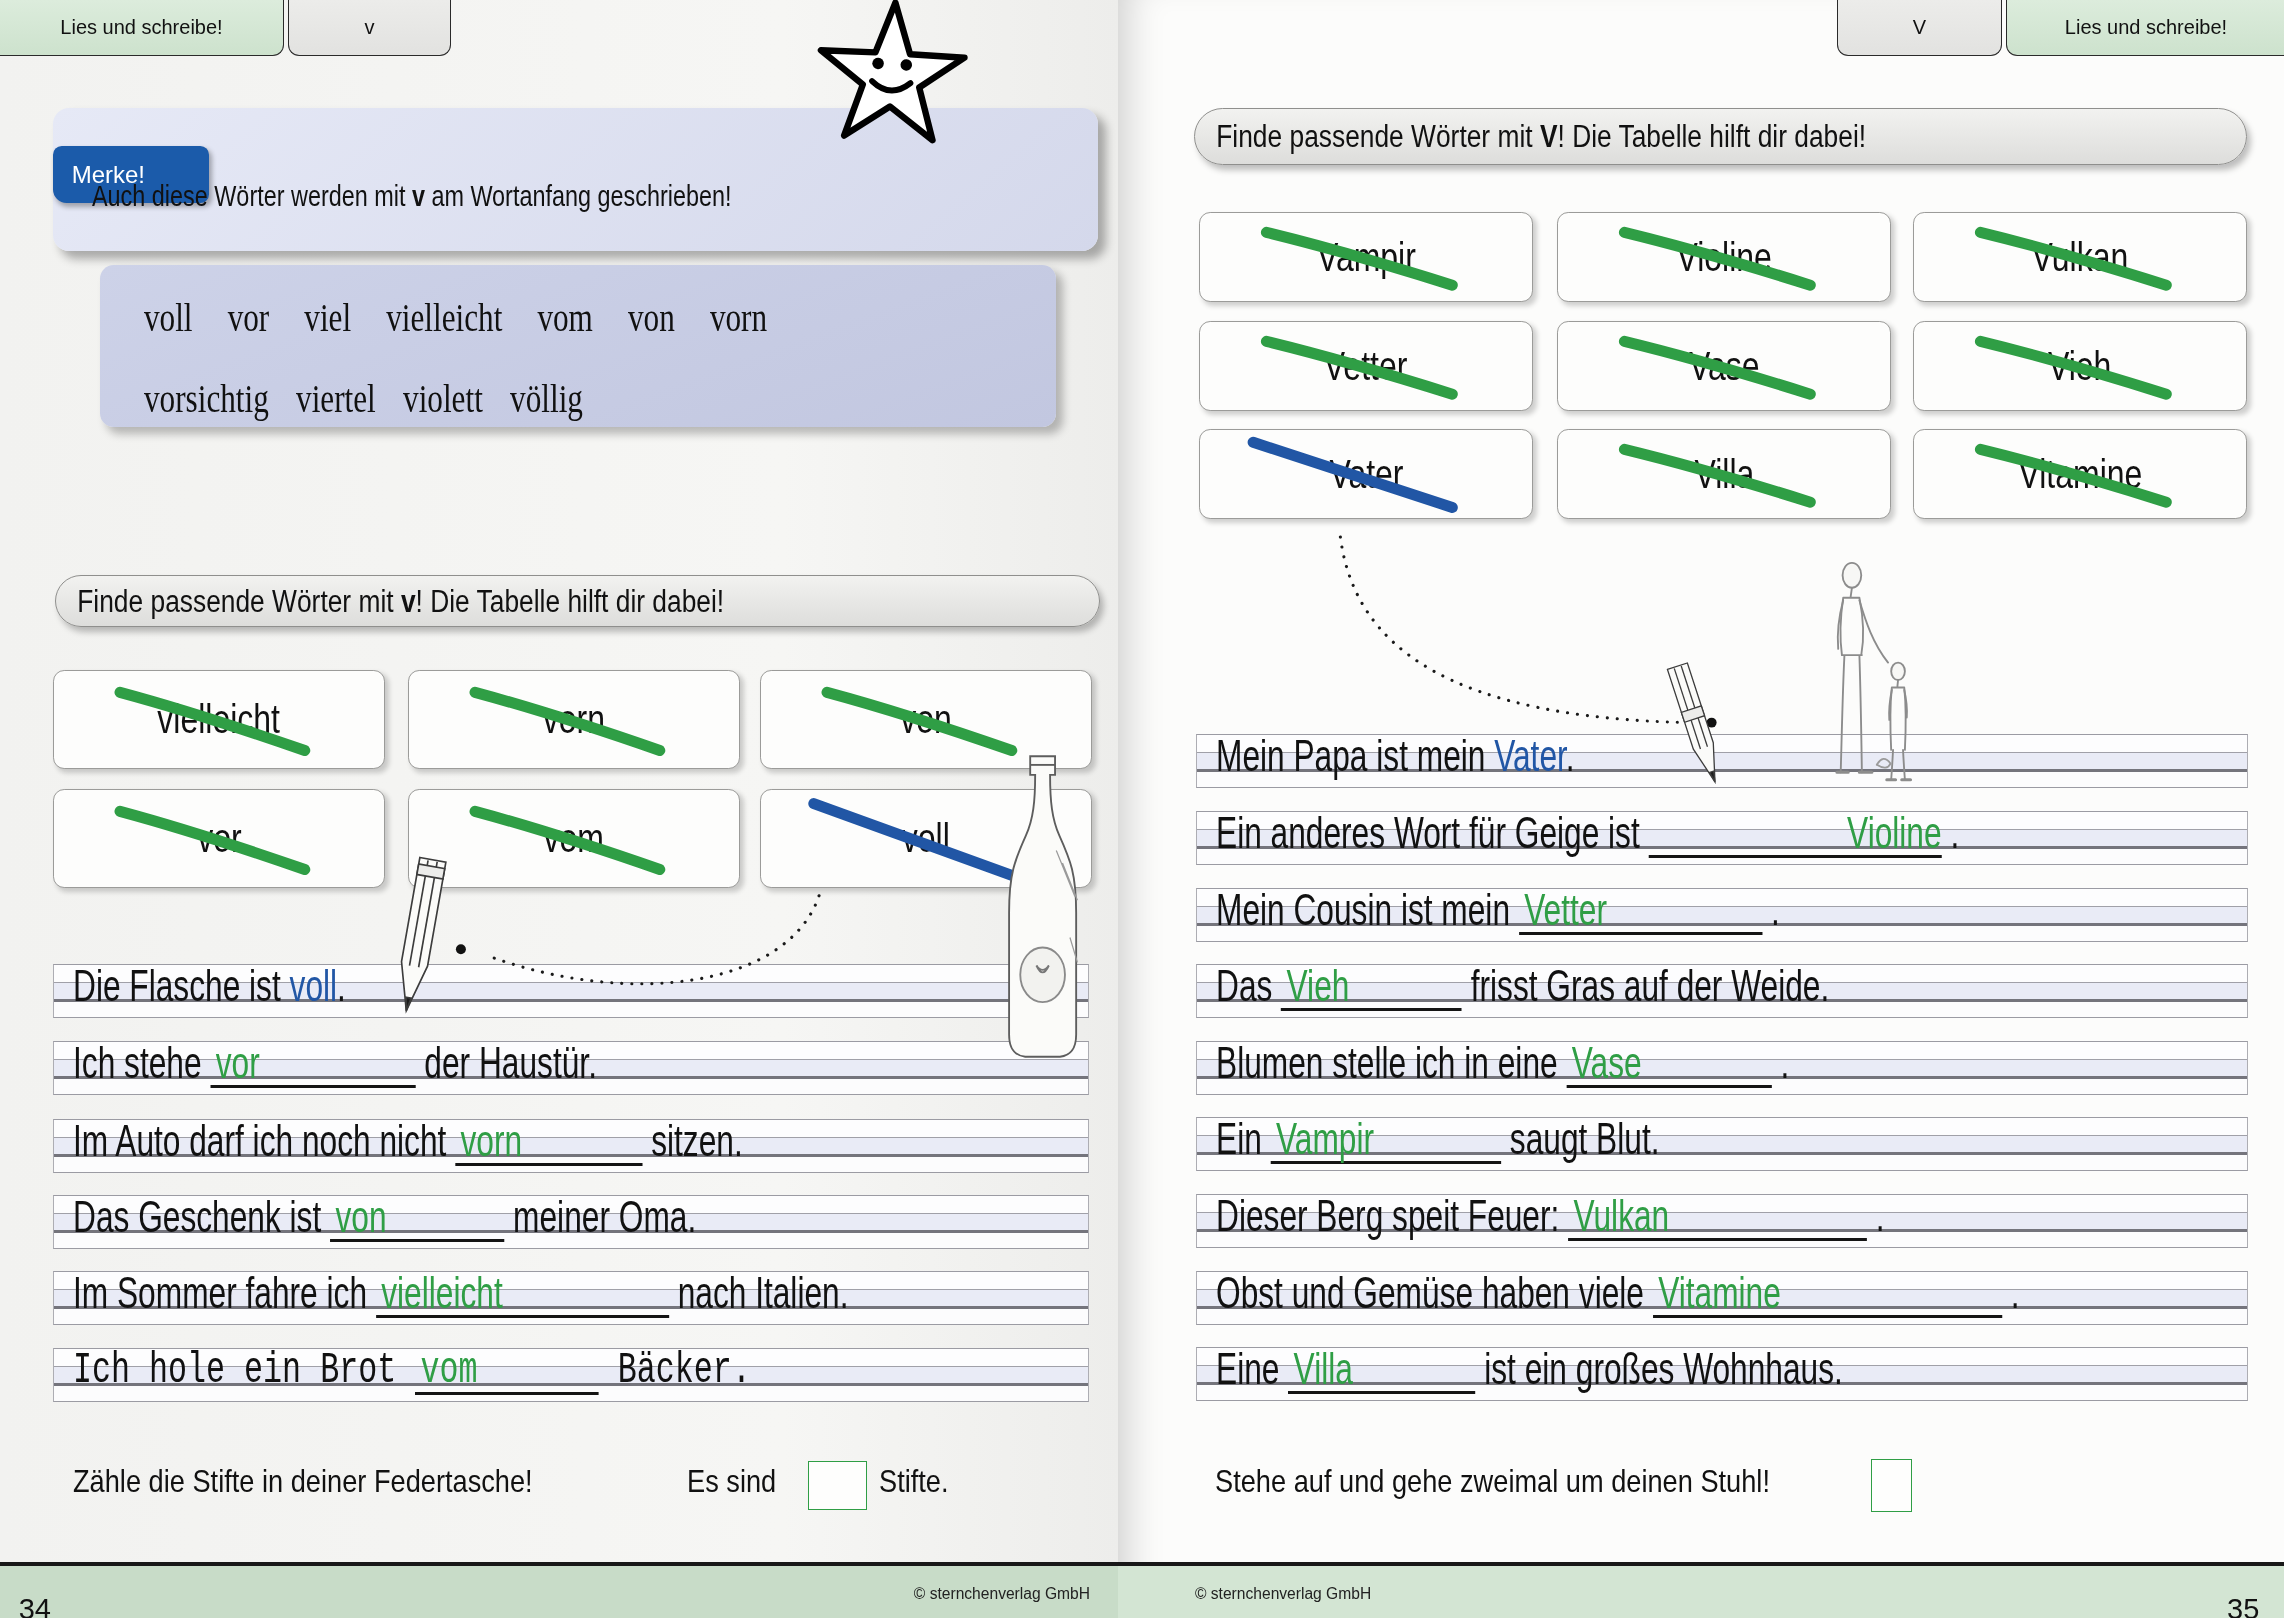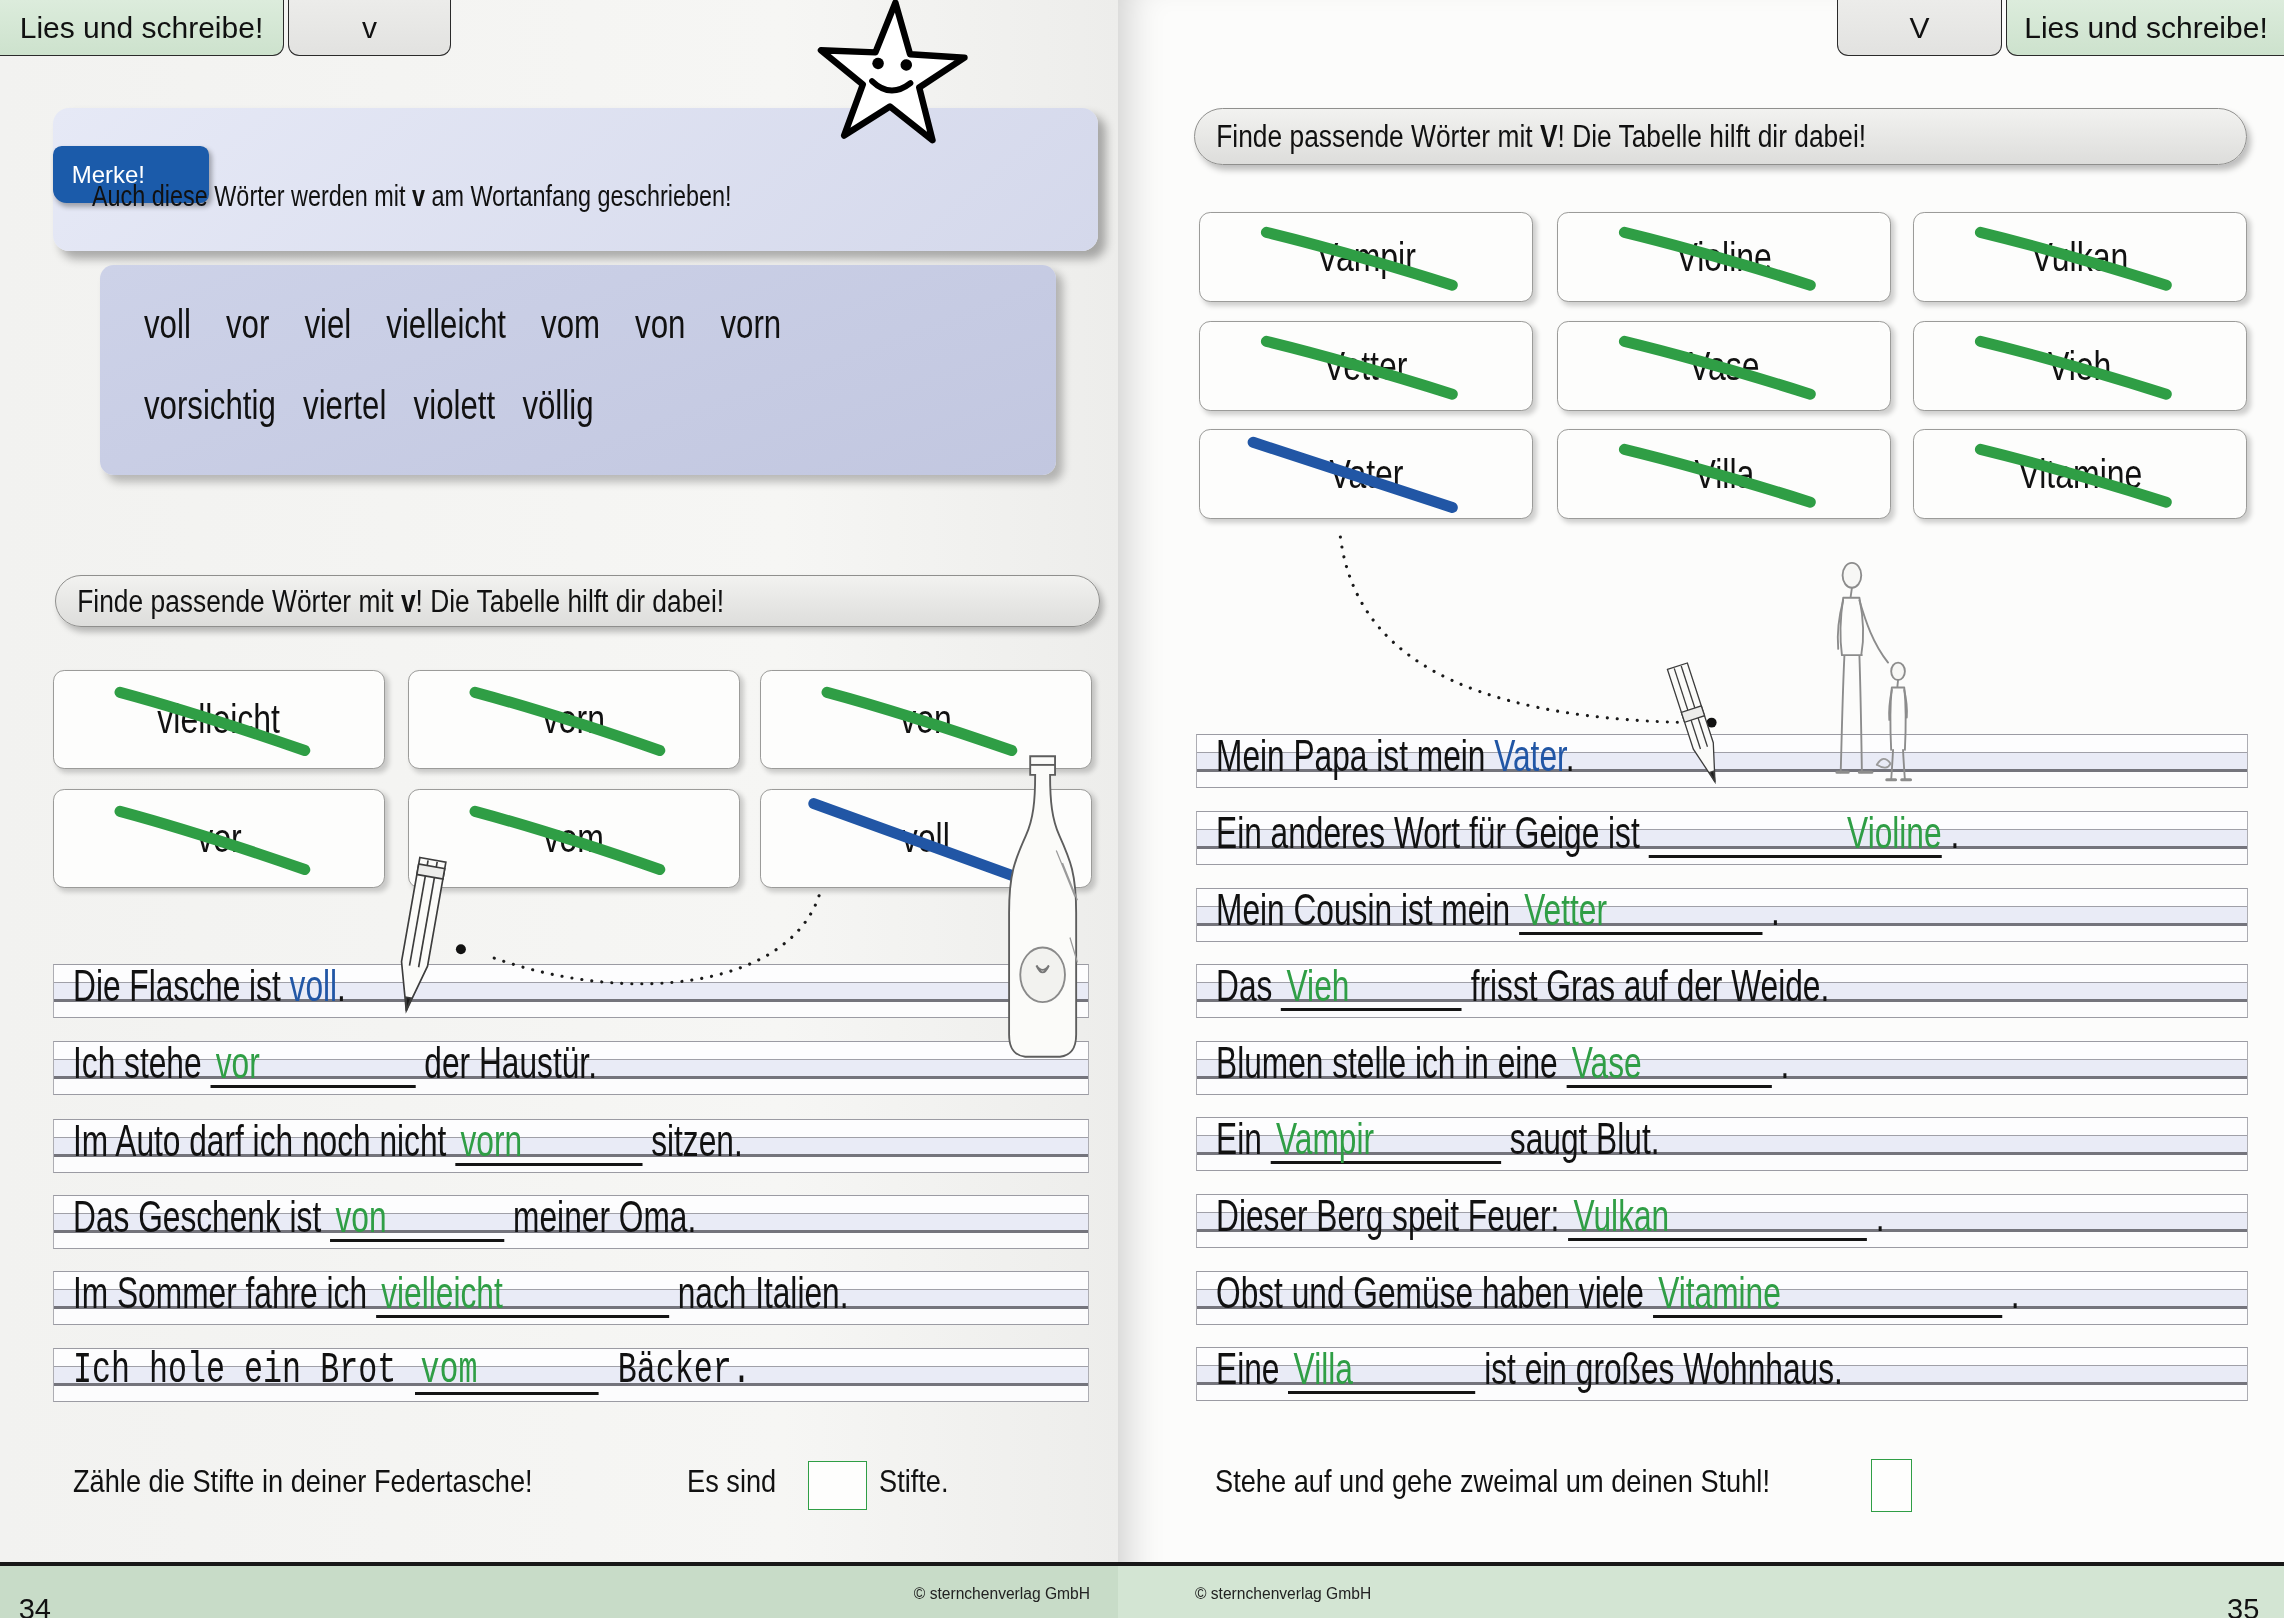--- a/index.html
+++ b/index.html
@@ -3,34 +3,34 @@
 <meta charset="utf-8">
 <style>
   html,body{margin:0;padding:0;background:#e9e9e7;}
   #spread{position:relative;width:2284px;height:1619px;overflow:hidden;
           font-family:"Liberation Sans",sans-serif;color:#111;}
   .page{position:absolute;top:0;height:1619px;}
   #page-left{left:0;width:1118px;background:linear-gradient(to right,#f2f2f0,#f6f6f4 70%,#ededeb);}
   #page-right{left:1118px;width:1166px;background:#fcfcfb;box-shadow:inset 34px 0 37px -25px rgba(0,0,0,0.18);}
   
   .tab{position:absolute;top:0;height:55px;border:1.2px solid #2a2a2a;border-top:none;
-       display:flex;align-items:center;justify-content:center;font-size:30px;}
+       display:flex;align-items:center;justify-content:center;font-size:20px;}
   .tab-green{background:linear-gradient(#dcecdc,#cde2cd);}
   .tab-gray{background:linear-gradient(#ececea,#e2e2e0);}
   
   .merke-box{position:absolute;left:53px;top:108px;width:1045px;height:143px;border-radius:16px;
              background:linear-gradient(140deg,#e6e9f6,#d4d8eb);box-shadow:7.5px 7.5px 10px rgba(0,0,0,0.30);}
   .merke-badge{position:absolute;left:0px;top:0px;width:156px;height:57px;border-radius:8.7px 8.7px 8.7px 13.7px;
                background:#1b5baa;color:#fff;display:flex;align-items:center;font-size:24px;padding-left:18.7px;
                box-sizing:border-box;box-shadow:2.5px 3.7px 5px rgba(0,0,0,0.3);margin-top:38px;}
   .merke-text{position:absolute;left:39px;top:73px;font-size:30px;line-height:30px;white-space:nowrap;
               transform:scaleX(0.78);transform-origin:0 0;}
-  .word-box{position:absolute;left:100px;top:265px;width:956px;height:210px;border-radius:13.7px;
+  .word-box{position:absolute;left:100px;top:265px;width:956px;height:162px;border-radius:13.7px;
             background:linear-gradient(160deg,#cdd2e8,#c2c7e0);box-shadow:6.2px 6.2px 8.7px rgba(0,0,0,0.25);
-            padding:19px 0 0 44px;box-sizing:border-box;}
+            padding:12px 0 0 44px;box-sizing:border-box;font-family:Liberation Serif, serif;}
   .word-line{font-size:40px;line-height:81px;white-space:nowrap;transform:scaleX(0.78);transform-origin:0 0;}
   .word-line .word{margin-right:45px;}
   .word-line.second .word{margin-right:35px;}
   
   .instr{position:absolute;border:1.2px solid #8f8f8d;border-radius:30px;
          background:linear-gradient(#f2f2f0,#dddddb);box-shadow:3.7px 5px 6.2px rgba(0,0,0,0.25);
          display:flex;align-items:center;}
   .instr-text{font-size:31px;line-height:31px;white-space:nowrap;padding-left:25px;
               transform:scaleX(0.85);transform-origin:0 50%;}
   

